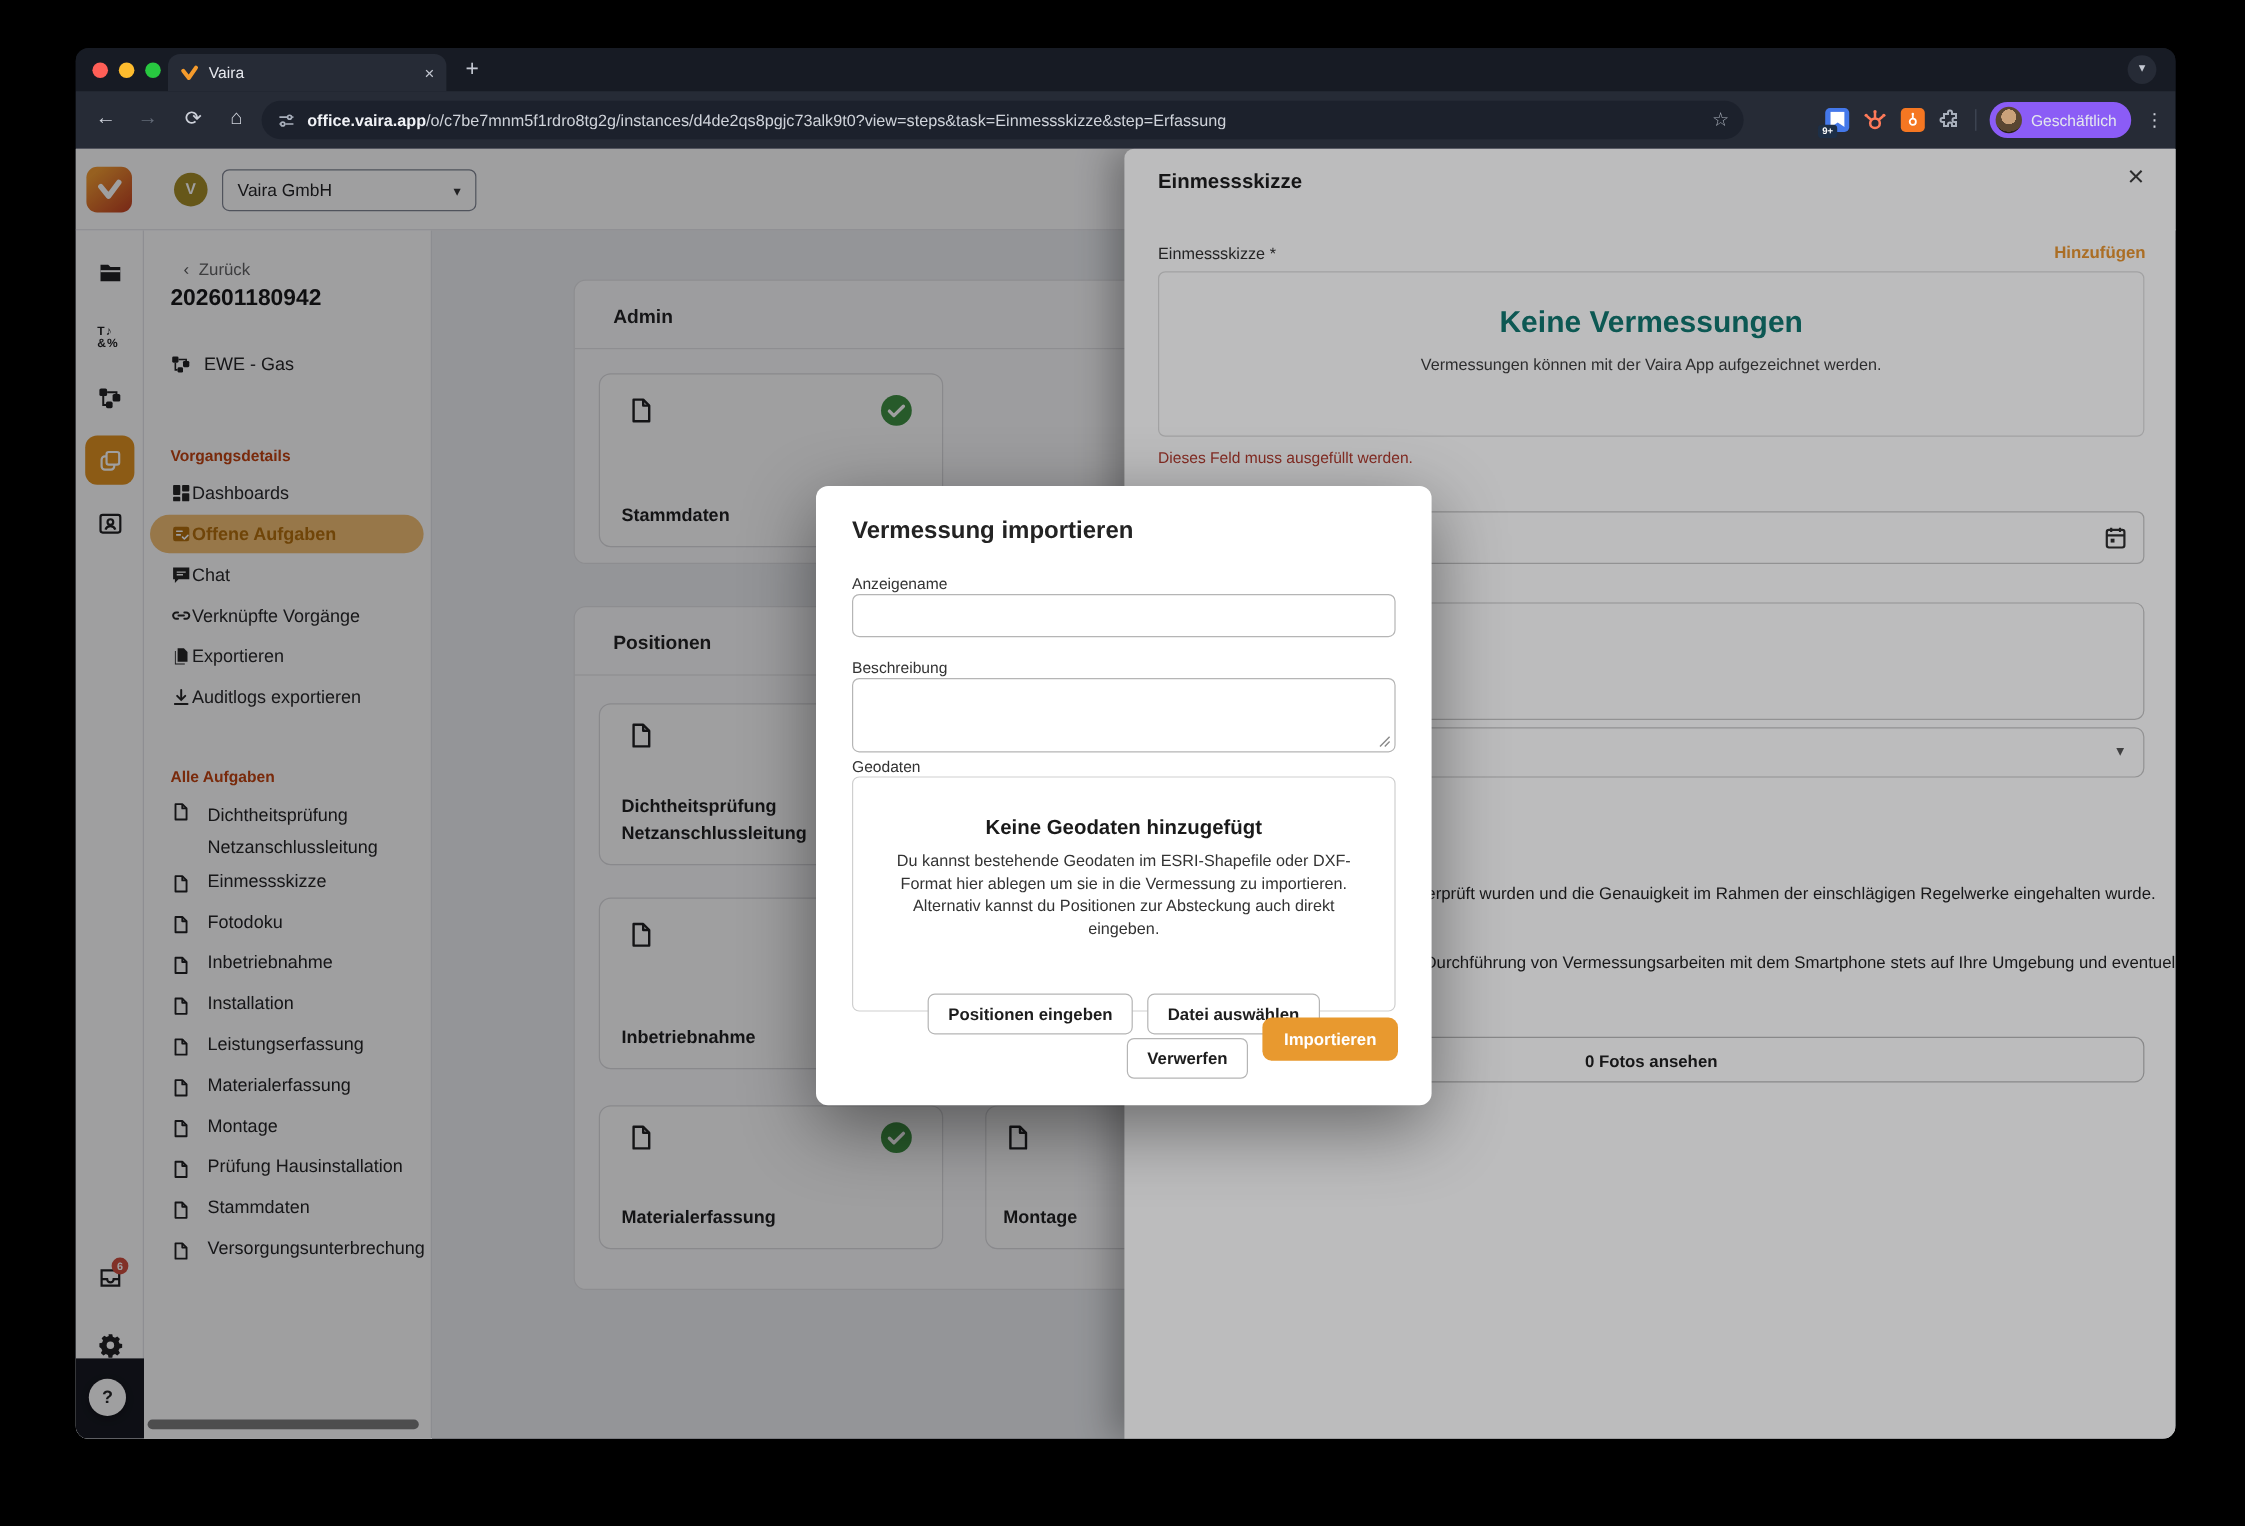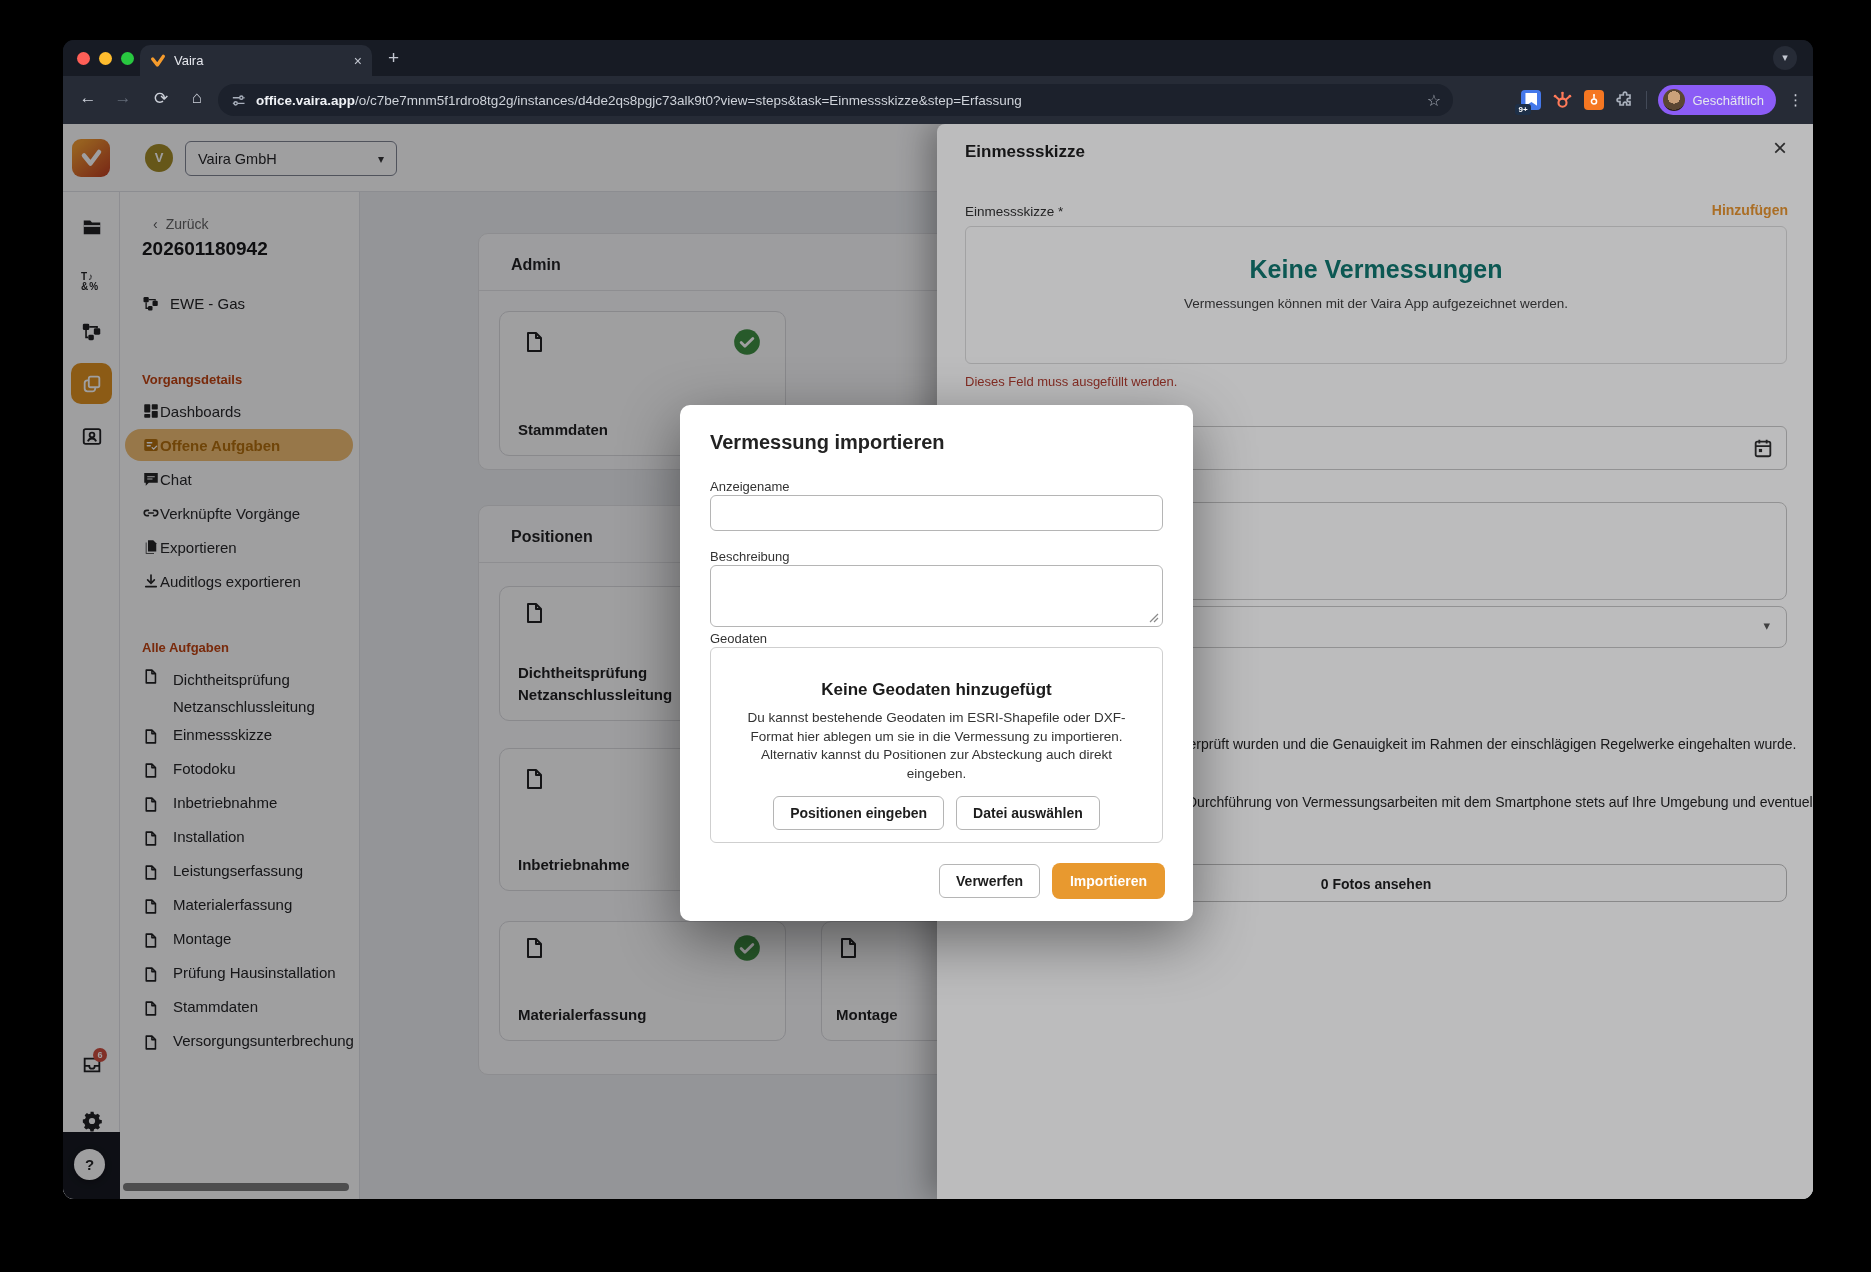--- a/index.html
+++ b/index.html
@@ -138,21 +138,21 @@
   .m-box { position:absolute; left:30px; width:453px; background:#fff; border:1px solid #b5b5b5; }
   .m-input { top:90px; height:36px; border-radius:6px; }
   .m-textarea { top:160px; height:62px; border-radius:6px; }
   .m-grip { position:absolute; right:3px; bottom:3px; }
   .m-geobox { position:absolute; left:30px; top:242px; width:453px; height:196px;
               border:1px solid #cfcfcf; border-radius:6px; text-align:center; }
   .m-geobox h3 { margin-top:32px; font-size:17px; color:#1a1a1a; }
   .m-geobox p { margin:9px auto 0; max-width:408px; font-size:13.5px; line-height:18.5px; color:#333; }
   .m-btnrow { margin-top:13px; display:flex; justify-content:center; gap:12px; }
   .m-btn { border:1px solid #b5b5b5; border-radius:6px; padding:8px 16px; font-size:14px;
-           font-weight:bold; color:#1d1d1d; background:#fff; font-family:inherit; }
+           font-weight:bold; color:#1d1d1d; background:#fff; font-family:inherit;margin-top:32px; }
   .m-footer { position:absolute; right:28px; bottom:22px; display:flex; gap:12px; align-items:center; }
   .m-import { background:#e8992f; color:#fff; border:none; border-radius:8px; padding:10px 18px;
               font-size:14px; font-weight:bold; font-family:inherit; }
 </style>
 </head>
 <body>
 
 <div class="window">
 
   <div class="tabstrip">

